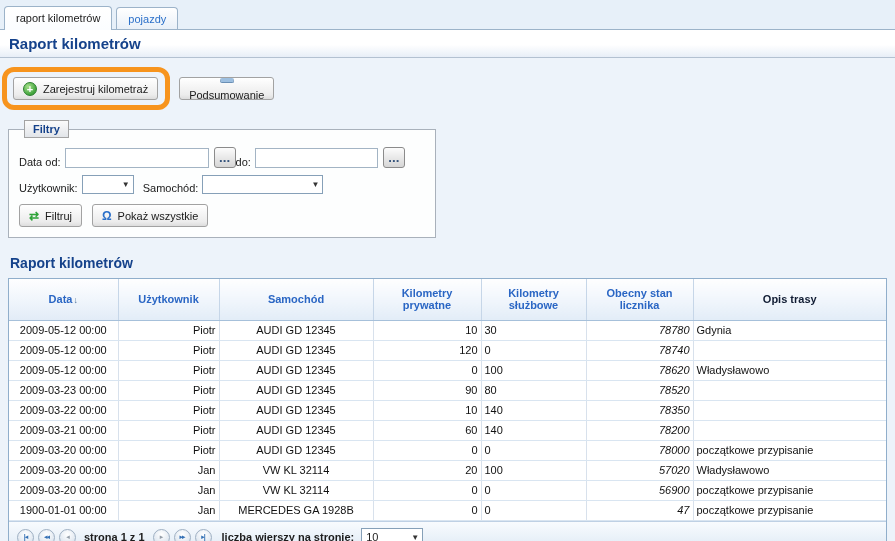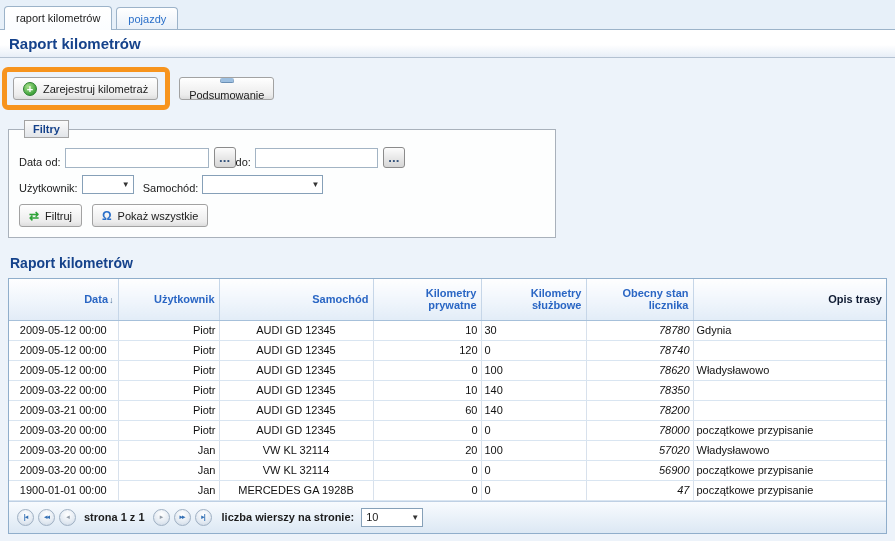--- a/index.html
+++ b/index.html
@@ -44,21 +44,21 @@
     border-bottom: 1px solid #b3c1d1;
     padding: 5px 9px 0;
   }
   .titleband h1 { font-size: 15px; font-weight: bold; color: #15428b; }
   
   .content { padding: 8px; background: #edf3fa; height: 483px; }
   
   .toolbar { display: flex; align-items: center; margin-top: 1px; }
   .hl-box {
     border: 5px solid var(--hl, #f7941e);
-    border-radius: 6px;
+    border-radius: 12px;
     padding: 5px 7px 5px 6px;
     display: inline-block;
     margin-left: -6px;
   }
   .btn {
     display: inline-flex;
     align-items: center;
     gap: 6px;
     height: 23px;
     padding: 0 9px;
@@ -84,21 +84,21 @@
     background: #fff;
     border: 1px solid #6a8fb5;
     border-top: 4px solid #9dbfe0;
     border-radius: 2px;
     display: inline-block;
   }
   .icon-filter::before { content: "⇄"; color: #2fa339; font-weight: bold; font-size: 12px; }
   .icon-omega::before { content: "Ω"; color: #2a6fc9; font-weight: bold; font-size: 12px; }
   
   fieldset.filters {
-    width: 548px;
+    width: 428px;
     margin-top: 10px;
     background: #fdfefe;
     border: 1px solid #a9b1bb;
     padding: 2px 10px 10px;
   }
   fieldset.filters legend {
     margin-left: 5px;
     padding: 2px 8px;
     border: 1px solid #a3a3a3;
     background: linear-gradient(#fbfbfb, #e2e5e9);
@@ -139,21 +139,21 @@
     background: #fff;
   }
   table.report { width: 100%; border-collapse: collapse; table-layout: fixed; }
   table.report thead th {
     height: 41px;
     background: linear-gradient(#fefeff, #eef4fb 60%, #e2ecf7);
     border-right: 1px solid #c6d6e8;
     border-bottom: 1px solid #a6c0da;
     font-weight: bold; font-size: 11px;
     color: #2a66c4;
-    text-align: right; vertical-align: middle;
+    text-align: center; vertical-align: middle;
     padding: 0 4px;
     cursor: pointer;
   }
   table.report thead th:last-child { border-right: none; color: #101c33; cursor: default; }
   table.report thead th .sort { font-size: 9px; color: #4a6f99; margin-left: 1px; }
   table.report td {
     height: 20px;
     border-right: 1px solid #d8e1ec;
     border-bottom: 1px solid #d9e5f1;
     font-size: 11px; color: #111;
@@ -293,20 +293,29 @@
               <td class="c6"></td>
             </tr>
             <tr>
               <td class="c0">2009-05-12 00:00</td>
               <td class="c1">Piotr</td>
               <td class="c2">AUDI GD 12345</td>
               <td class="c3">0</td>
               <td class="c4">100</td>
               <td class="c5">78620</td>
               <td class="c6">Władysławowo</td>
+            </tr>
+            <tr>
+              <td class="c0">2009-03-23 00:00</td>
+              <td class="c1">Piotr</td>
+              <td class="c2">AUDI GD 12345</td>
+              <td class="c3">90</td>
+              <td class="c4">80</td>
+              <td class="c5">78520</td>
+              <td class="c6"></td>
             </tr>
             <tr>
               <td class="c0">2009-03-22 00:00</td>
               <td class="c1">Piotr</td>
               <td class="c2">AUDI GD 12345</td>
               <td class="c3">10</td>
               <td class="c4">140</td>
               <td class="c5">78350</td>
               <td class="c6"></td>
             </tr>

